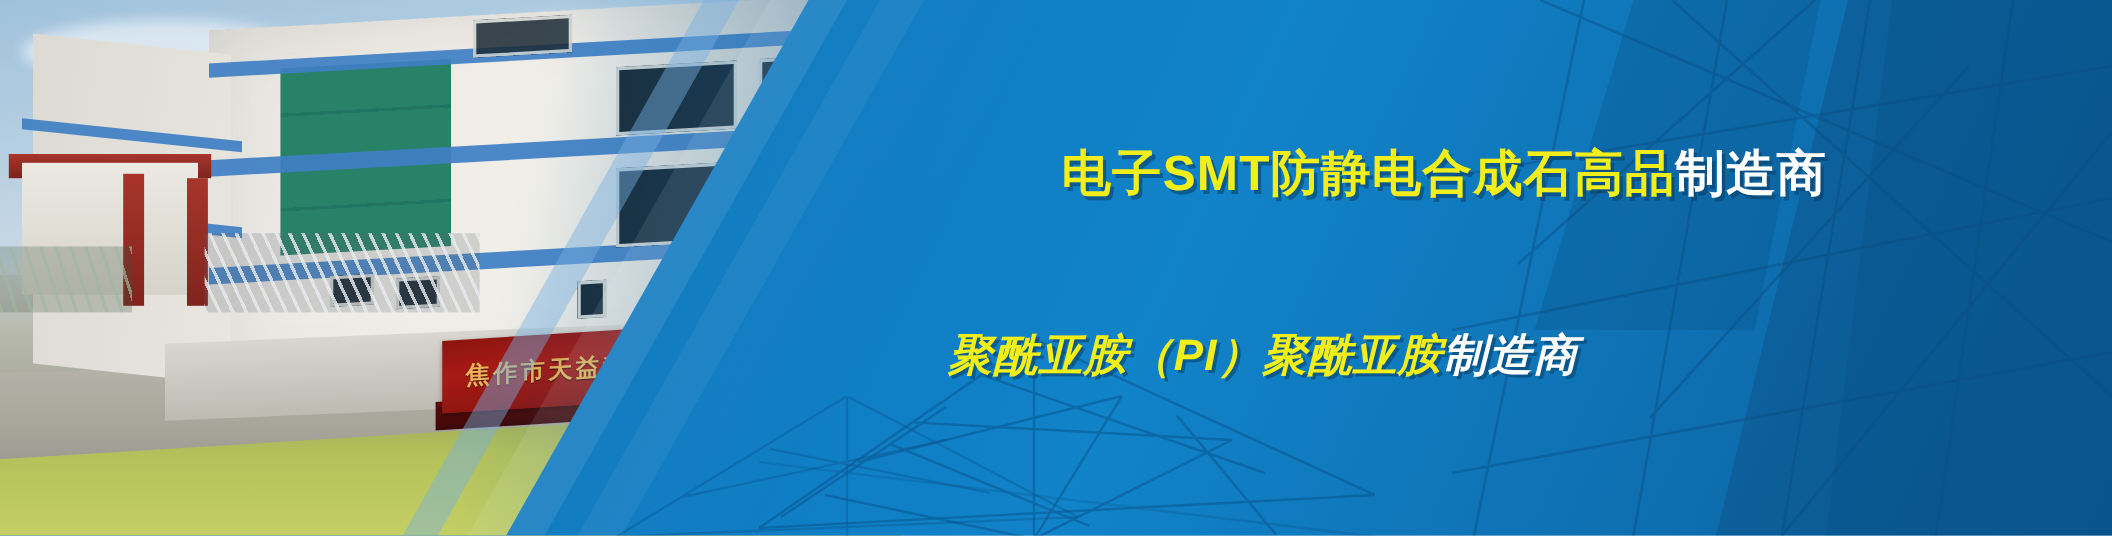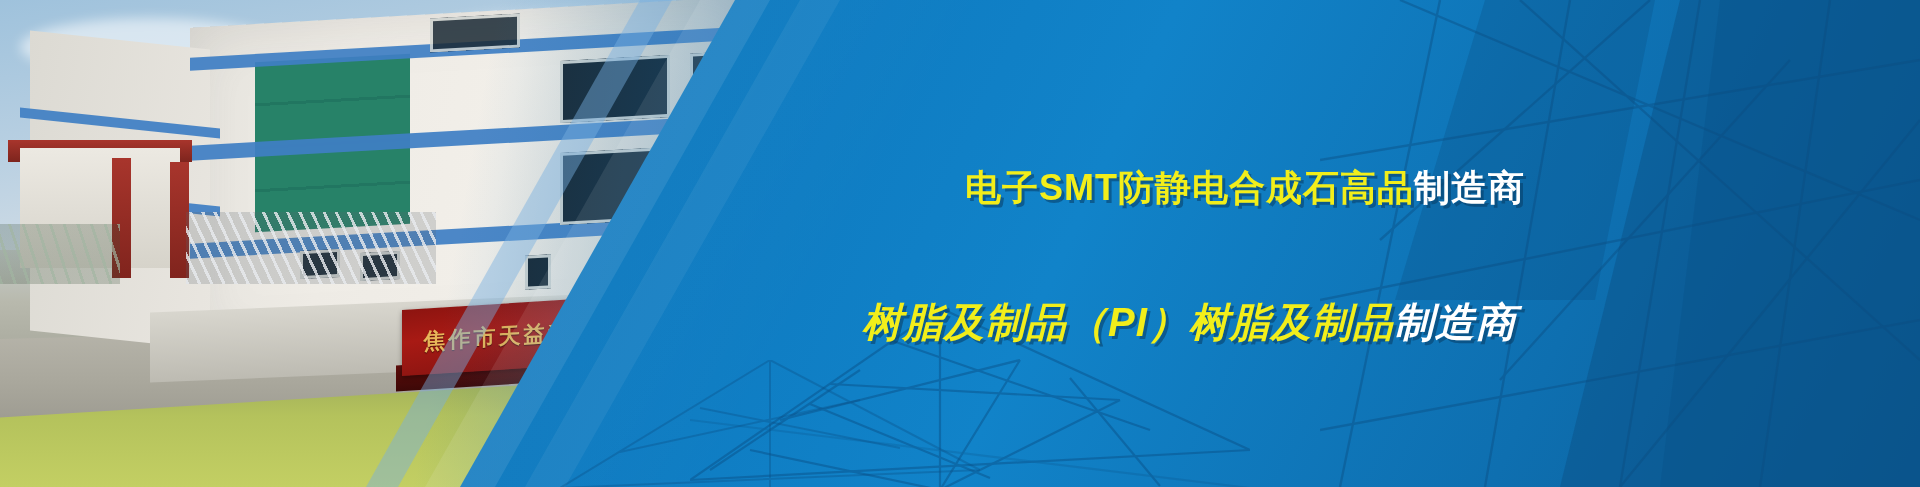--- a/index.html
+++ b/index.html
@@ -163,23 +163,22 @@
   .line{
     position:absolute;
     white-space:nowrap;
     font-weight:900;
     font-family:"Liberation Sans","DejaVu Sans",sans-serif;
     letter-spacing:1px;
   }
   .line .hl{color:#f2ee1a;}
   .line .wt{color:#ffffff;}
   .line.l1{
-    left:965px;top:128px;font-size:36px;
+    left:965px;top:128px;font-size:45px;
     text-shadow:3px 3px 0 rgba(8,60,100,.55);
-    margin-top:36px;
   }
   .line.l2{
     left:912px;top:211px;font-size:40px;font-style:italic;
     text-shadow:3px 3px 0 rgba(8,60,100,.55);
   }
   .line.l3{
     left:862px;top:295px;font-size:40px;font-style:italic;
     text-shadow:3px 3px 0 rgba(8,60,100,.55);
   }
 </style>
@@ -272,17 +271,17 @@
         <path d="M210 0 L0 128 M210 0 L420 110 M0 128 L420 110 M60 92 L300 40 M140 48 L340 88 M210 0 L210 130"></path>
       </g>
     </svg>
   </div>
 
   <div class="headlines">
     <div class="line l1">
       <span class="hl">电子SMT防静电合成石高品</span><span class="wt">制造商</span>
     </div>
     <div class="line l3">
-      <span class="hl">树脂及制品（PI）树脂及制品</span><span class="wt">制造商</span>
+      <span class="hl">聚酰亚胺（PI）聚酰亚胺</span><span class="wt">制造商</span>
     </div>
   </div>
 
 </div>
 
 </body></html>

